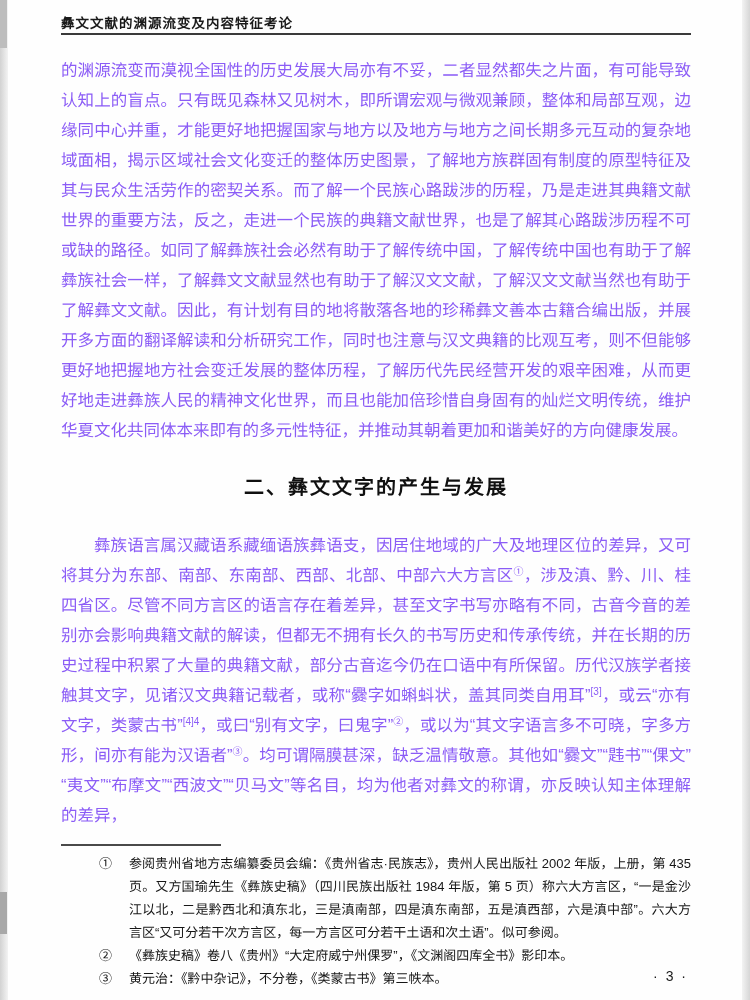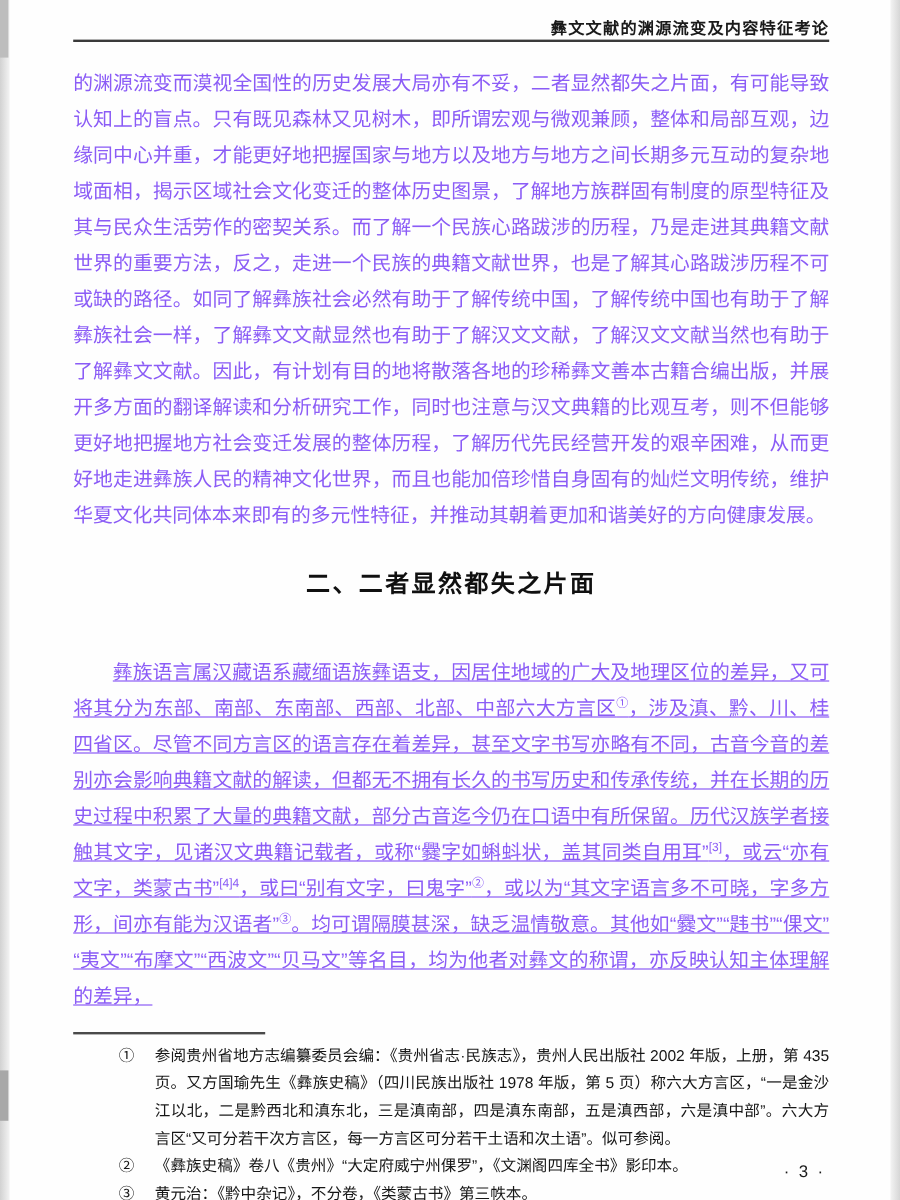--- a/index.html
+++ b/index.html
@@ -21,21 +21,21 @@
     position: absolute; top: 0; height: 100%; width: 8px;
   }
   .edge-left  { left: 0;  background: linear-gradient(to right, #d2d2d2, #f3f3f3); }
   .edge-right { right: 0; background: linear-gradient(to left,  #d6d6d6, #f3f3f3); }
   .edge-blot-1 { position: absolute; left: 0; top: 0;     width: 7px; height: 48px;  background: #bdbdbd; }
   .edge-blot-2 { position: absolute; left: 0; top: 892px; width: 7px; height: 42px;  background: #a8a8a8; }
 
   .running-head {
     position: absolute;
     top: 12px; left: 61px; width: 630px;
-    text-align: right;
+    text-align: left;
     font-size: 13.5px;
     font-weight: bold;
     letter-spacing: 1px;
     color: #1a1a1a;
   }
   .header-rule {
     position: absolute;
     top: 33px; left: 61px; width: 630px; height: 2px;
     background: #3a3a3a;
   }
@@ -57,21 +57,21 @@
   .section-heading {
     margin: 27px 0 0 0;
     height: 30px;
     line-height: 30px;
     text-align: center;
     font-size: 20px;
     font-weight: bold;
     letter-spacing: 2px;
     color: #101010;
   }
-  .para-2 { margin-top: 44px; text-decoration: underline; }
+  .para-2 { margin-top: 28px; }
 
   .sup {
     font-size: 10px;
     vertical-align: super;
     line-height: 0;
     letter-spacing: 0;
   }
 
   .footnote-separator {
     margin-top: 14px;
@@ -119,30 +119,30 @@
   <div class="edge-blot-2"></div>
 
   <div class="running-head">彝文文献的渊源流变及内容特征考论</div>
 
   <div class="header-rule"></div>
 
   <div class="content">
 
     <p class="body-para">的渊源流变而漠视全国性的历史发展大局亦有不妥，二者显然都失之片面，有可能导致认知上的盲点。只有既见森林又见树木，即所谓宏观与微观兼顾，整体和局部互观，边缘同中心并重，才能更好地把握国家与地方以及地方与地方之间长期多元互动的复杂地域面相，揭示区域社会文化变迁的整体历史图景，了解地方族群固有制度的原型特征及其与民众生活劳作的密契关系。而了解一个民族心路跋涉的历程，乃是走进其典籍文献世界的重要方法，反之，走进一个民族的典籍文献世界，也是了解其心路跋涉历程不可或缺的路径。如同了解彝族社会必然有助于了解传统中国，了解传统中国也有助于了解彝族社会一样，了解彝文文献显然也有助于了解汉文文献，了解汉文文献当然也有助于了解彝文文献。因此，有计划有目的地将散落各地的珍稀彝文善本古籍合编出版，并展开多方面的翻译解读和分析研究工作，同时也注意与汉文典籍的比观互考，则不但能够更好地把握地方社会变迁发展的整体历程，了解历代先民经营开发的艰辛困难，从而更好地走进彝族人民的精神文化世界，而且也能加倍珍惜自身固有的灿烂文明传统，维护华夏文化共同体本来即有的多元性特征，并推动其朝着更加和谐美好的方向健康发展。</p>
 
-    <h2 class="section-heading">二、二者显然都失之片面</h2>
+    <h2 class="section-heading">二、彝文文字的产生与发展</h2>
 
     <p class="body-para indent para-2"><span>彝族语言属汉藏语系藏缅语族彝语支，因居住地域的广大及地理区位的差异，又可将其分为东部、南部、东南部、西部、北部、中部六大方言区</span><span class="sup">①</span><span>，涉及滇、黔、川、桂四省区。尽管不同方言区的语言存在着差异，甚至文字书写亦略有不同，古音今音的差别亦会影响典籍文献的解读，但都无不拥有长久的书写历史和传承传统，并在长期的历史过程中积累了大量的典籍文献，部分古音迄今仍在口语中有所保留。历代汉族学者接触其文字，见诸汉文典籍记载者，或称“爨字如蝌蚪状，盖其同类自用耳”</span><span class="sup">[3]</span><span>，或云“亦有文字，类蒙古书”</span><span class="sup">[4]4</span><span>，或曰“别有文字，曰鬼字”</span><span class="sup">②</span><span>，或以为“其文字语言多不可晓，字多方形，间亦有能为汉语者”</span><span class="sup">③</span><span>。均可谓隔膜甚深，缺乏温情敬意。其他如“爨文”“韪书”“倮文”“夷文”“布摩文”“西波文”“贝马文”等名目，均为他者对彝文的称谓，亦反映认知主体理解的差异，</span></p>
 
     <div class="footnote-separator"></div>
 
     <div class="footnotes">
         <div class="footnote-item">
           <span class="footnote-marker">①</span>
-          <span class="footnote-text">参阅贵州省地方志编纂委员会编：《贵州省志·民族志》，贵州人民出版社 2002 年版，上册，第 435 页。又方国瑜先生《彝族史稿》（四川民族出版社 1978 年版，第 5 页）称六大方言区，“一是金沙江以北，二是黔西北和滇东北，三是滇南部，四是滇东南部，五是滇西部，六是滇中部”。六大方言区“又可分若干次方言区，每一方言区可分若干土语和次土语”。似可参阅。</span>
+          <span class="footnote-text">参阅贵州省地方志编纂委员会编：《贵州省志·民族志》，贵州人民出版社 2002 年版，上册，第 435 页。又方国瑜先生《彝族史稿》（四川民族出版社 1984 年版，第 5 页）称六大方言区，“一是金沙江以北，二是黔西北和滇东北，三是滇南部，四是滇东南部，五是滇西部，六是滇中部”。六大方言区“又可分若干次方言区，每一方言区可分若干土语和次土语”。似可参阅。</span>
         </div>
         <div class="footnote-item">
           <span class="footnote-marker">②</span>
           <span class="footnote-text">《彝族史稿》卷八《贵州》“大定府威宁州倮罗”，《文渊阁四库全书》影印本。</span>
         </div>
         <div class="footnote-item">
           <span class="footnote-marker">③</span>
           <span class="footnote-text">黄元治：《黔中杂记》，不分卷，《类蒙古书》第三帙本。</span>
         </div>
       </div>

